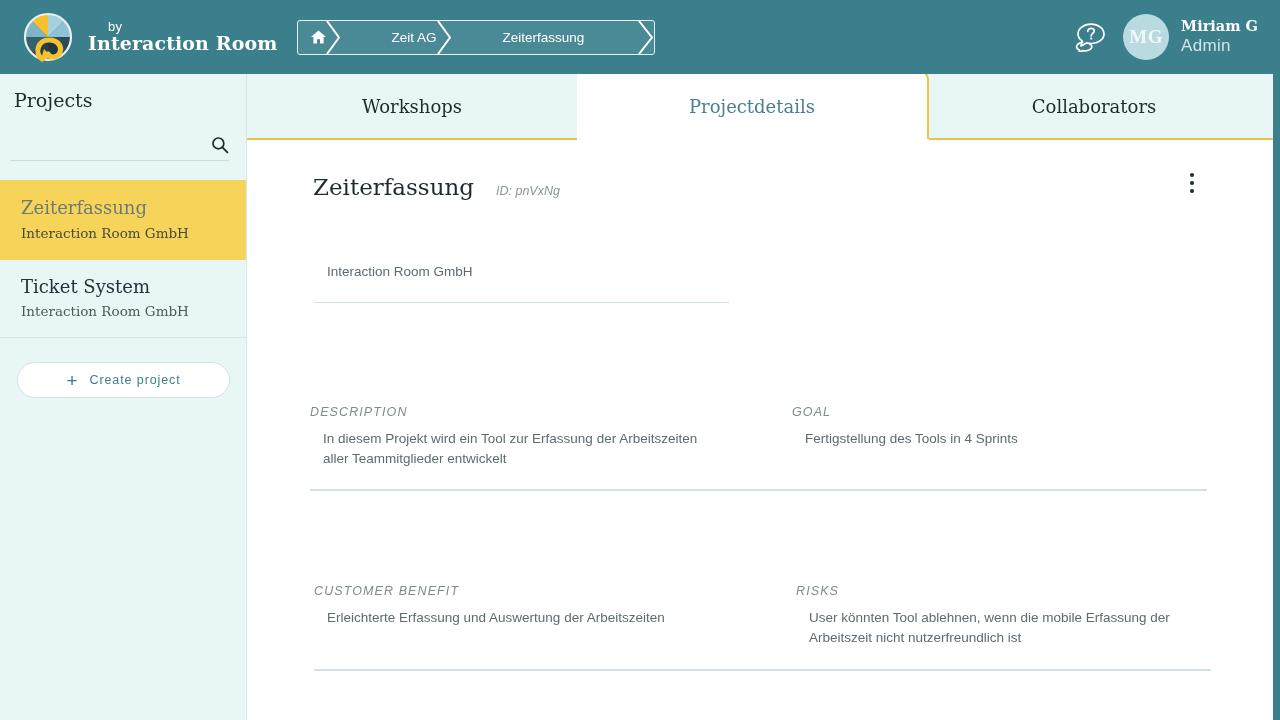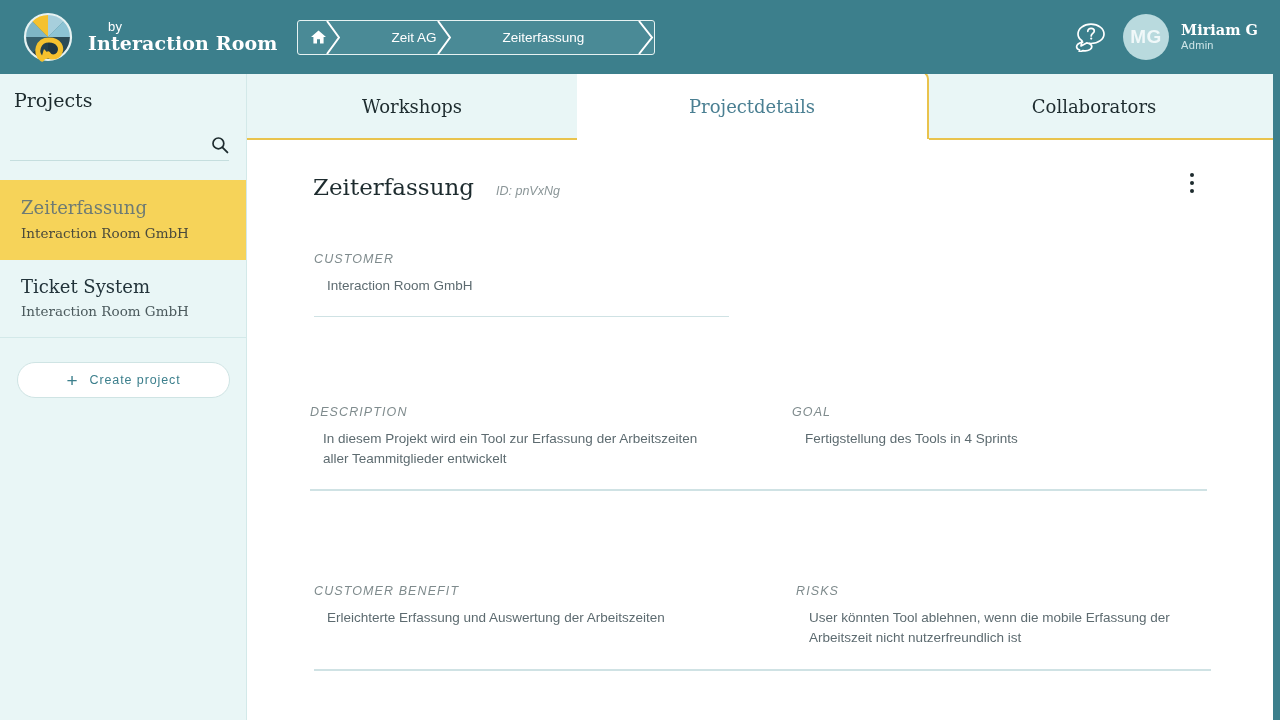--- a/index.html
+++ b/index.html
@@ -61,26 +61,26 @@
   .topbar-right {
     margin-left: auto; margin-right: 22px;
     display: flex; align-items: center; gap: 16px;
   }
   .help-icon { width: 34px; height: 32px; display: flex; align-items: center; justify-content: center; }
   .user-block { display: flex; align-items: center; gap: 12px; }
   .avatar {
     width: 46px; height: 46px; border-radius: 50%;
     background: #b9dade; color: #f0f8f9;
     display: flex; align-items: center; justify-content: center;
-    font-family: Liberation Sans, sans-serif;
+    font-family: Liberation Serif, serif;
     font-size: 19px; font-weight: bold; letter-spacing: .5px; text-align: right;
   }
   .user-meta { color: #ffffff; line-height: 1.25; }
   .user-name { font-family: "DejaVu Serif", serif; font-size: 14.5px; font-weight: bold; }
-  .user-role { font-size: 11px; color: #cfe5e8; letter-spacing: .3px; }
+  .user-role { font-size: 17px; color: #cfe5e8; letter-spacing: .3px; }
 
   
   .sidebar {
     position: absolute; top: 74px; left: 0;
     width: 247px; height: 646px;
     background: #e9f6f6;
     border-right: 1px solid #d3e9e9;
   }
   .sidebar-title {
     font-family: "DejaVu Serif", serif;
@@ -367,21 +367,20 @@
         <div class="kebab">
           <i></i>
           <i></i>
           <i></i>
         </div>
       </div>
     </div>
   </main>
 
   <div class="row-customer">
-    <div class="field-label">CUSTOMER</div>
     <div class="field-value">Interaction Room GmbH</div>
     <div class="field-rule"></div>
   </div>
 
   <div class="grid-row r2">
     <div class="col">
       <div class="field-label">DESCRIPTION</div>
       <div class="field-value">In diesem Projekt wird ein Tool zur Erfassung der Arbeitszeiten aller Teammitglieder entwickelt</div>
       <div class="field-rule" style="margin-top:20px;"></div>
     </div>

